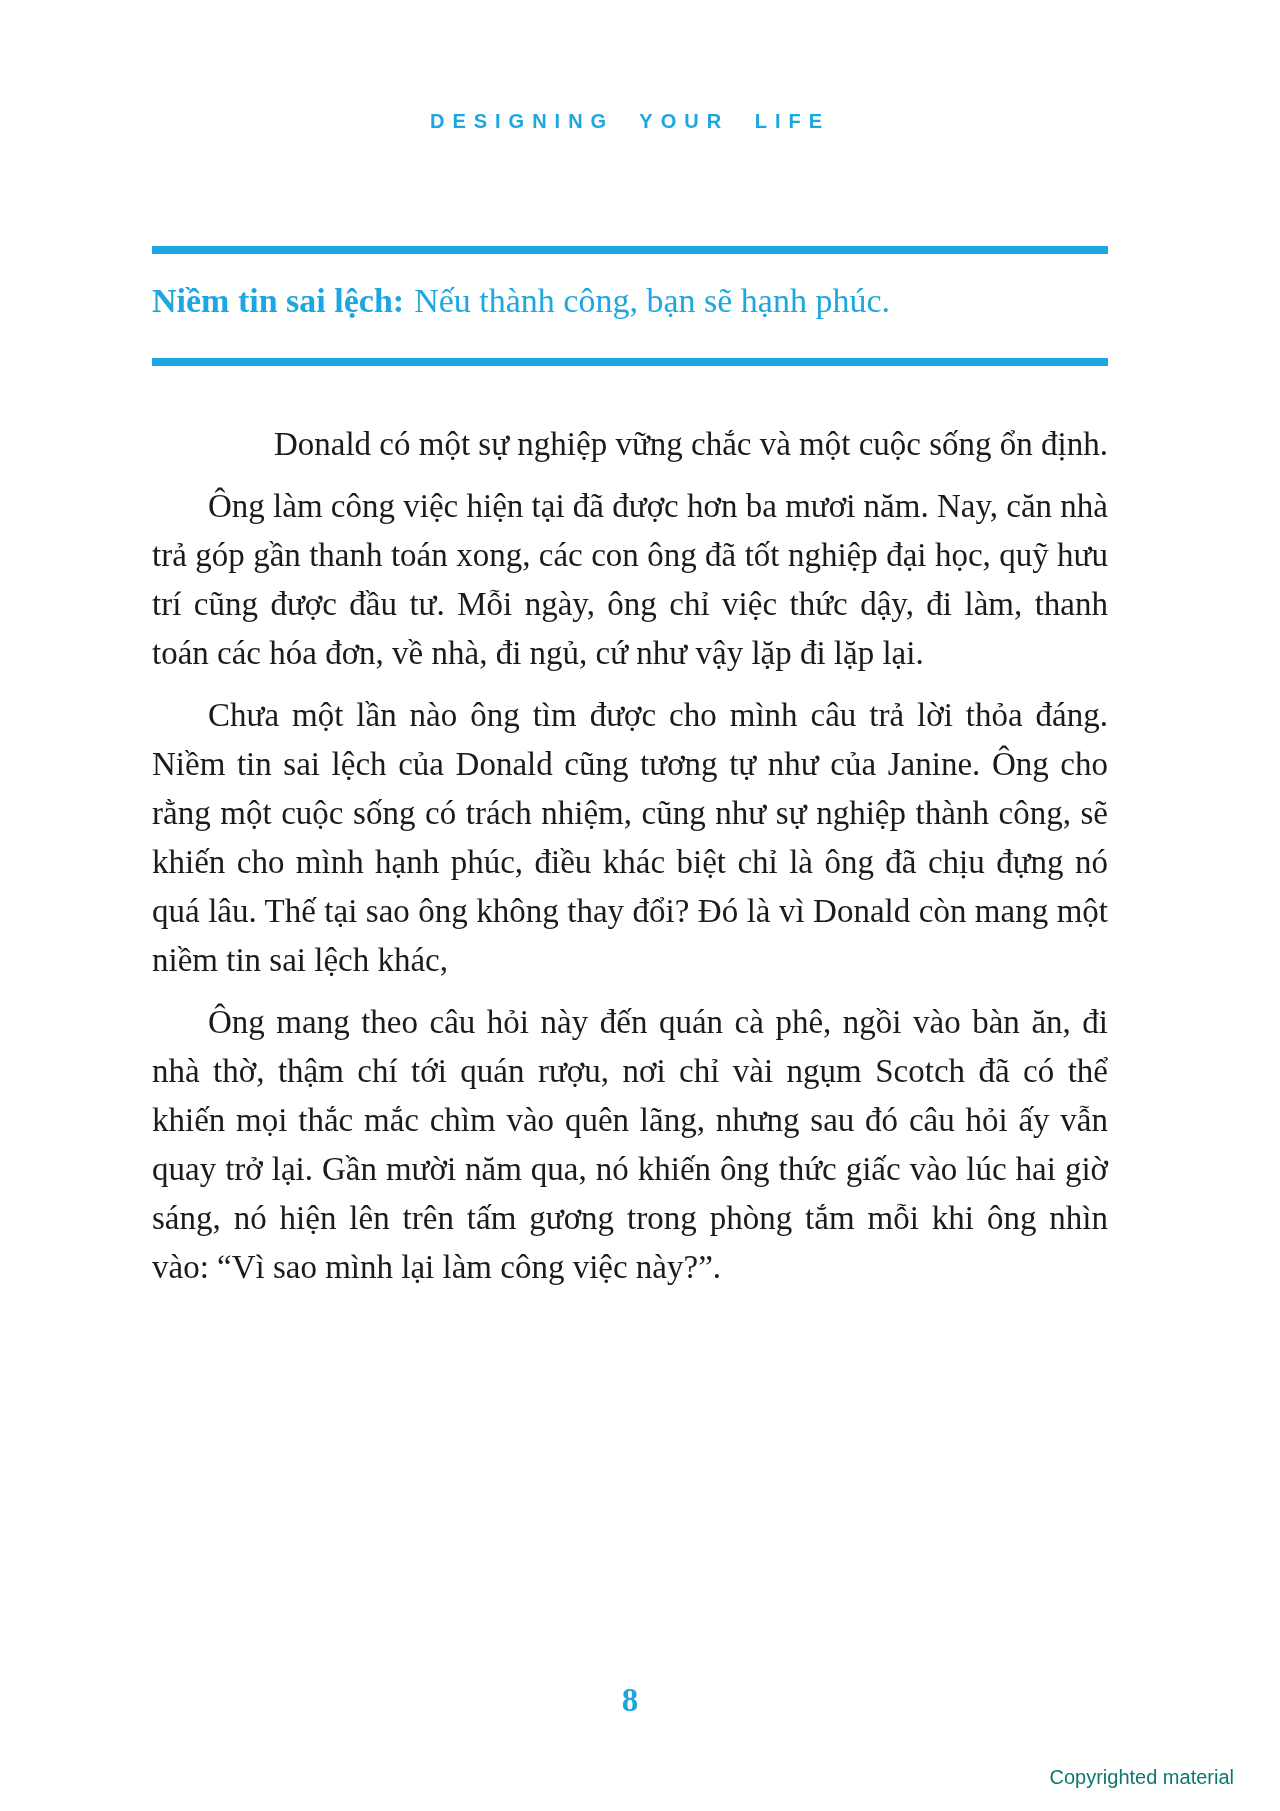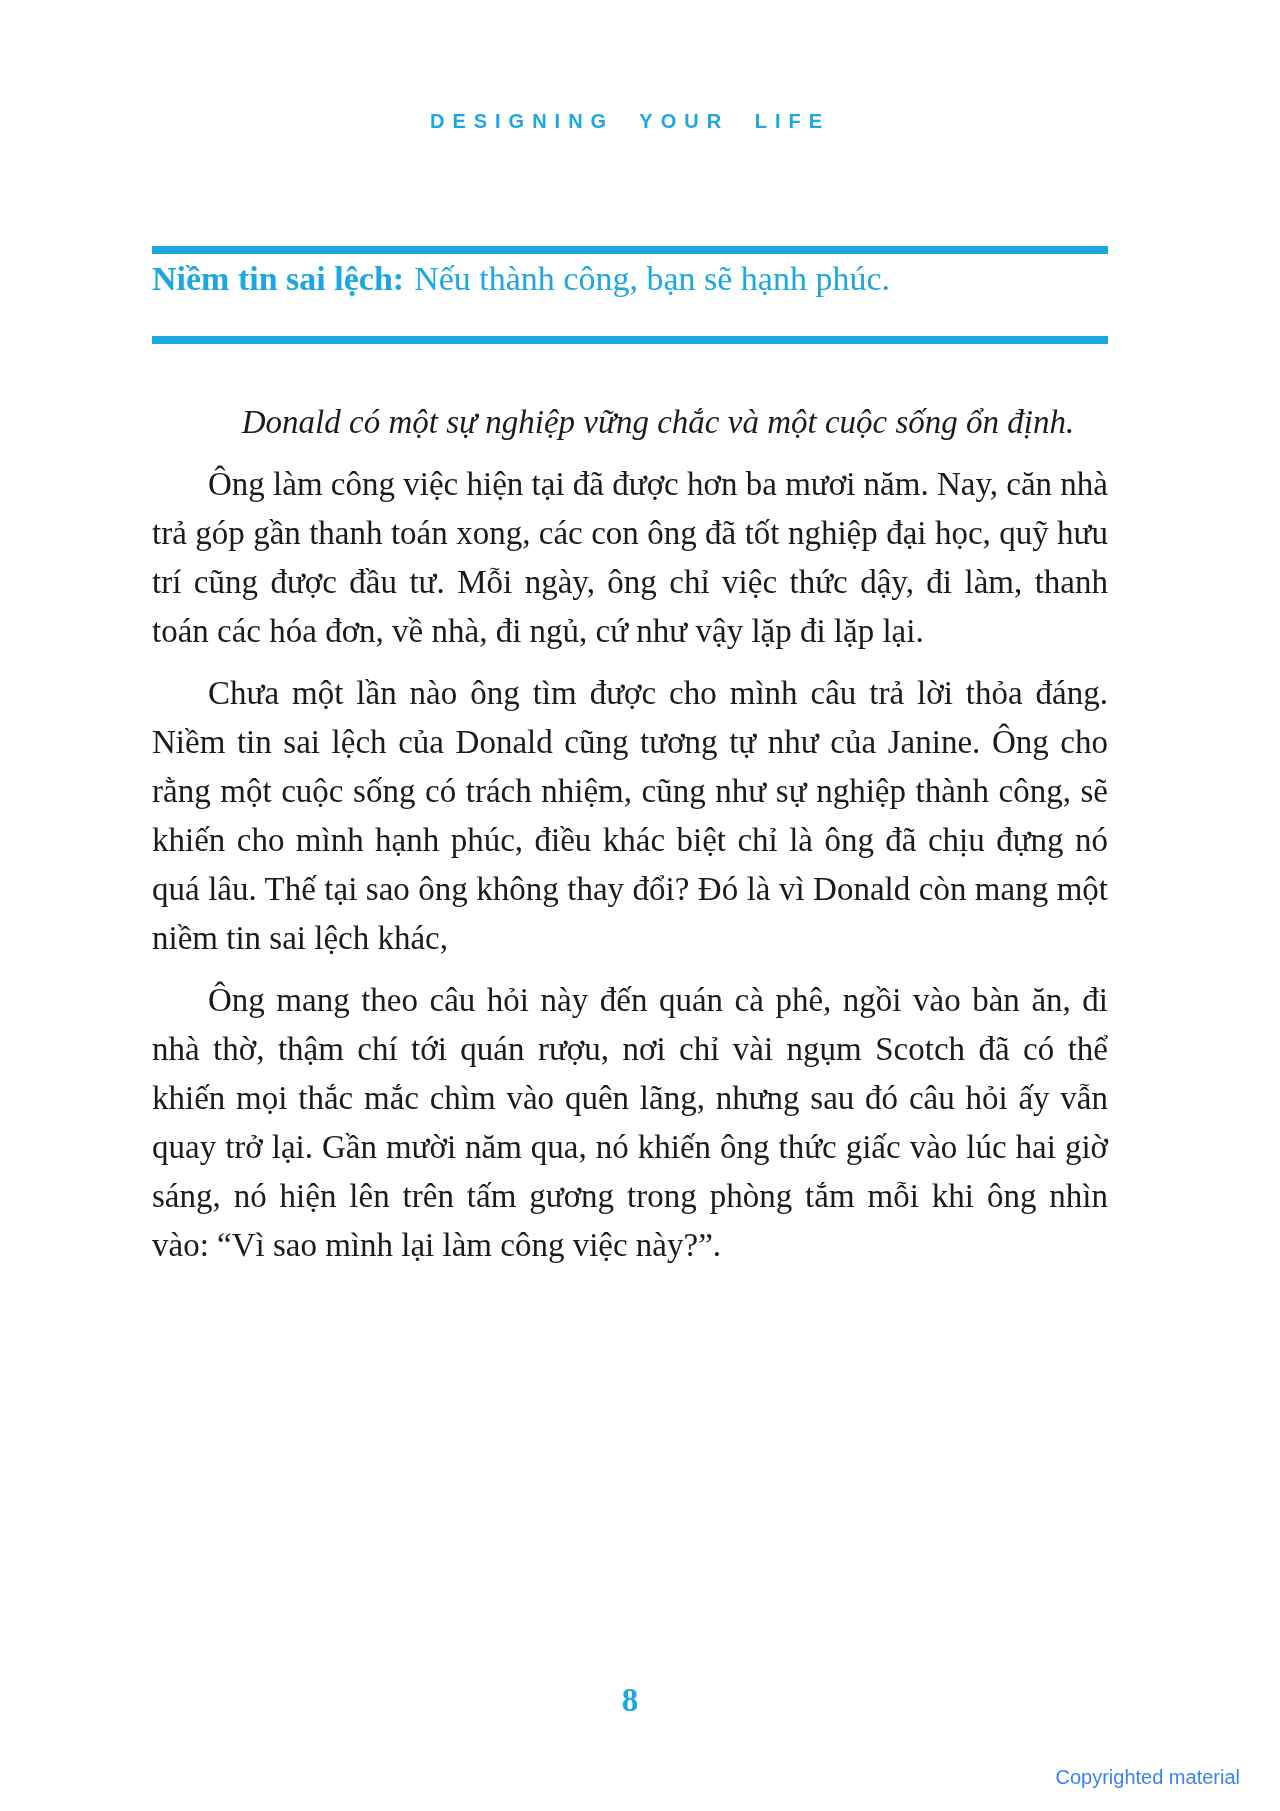--- a/index.html
+++ b/index.html
@@ -27,20 +27,21 @@
   .column {
     position:absolute;
     top:246px; left:152px; width:956px;
   }
   .rule {
     height:8px;
     background:var(--accent);
     border:none;
   }
   .callout {
+    padding-top:22px;
     color:var(--accent);
     font-size:34px;
     line-height:50px;
   }
   .callout p { margin:0; }
   .callout p + p { margin-top:14px; }
   .callout strong {
     font-weight:700;
     margin-right:10px;
   }
@@ -49,37 +50,36 @@
     margin-top:54px;
     font-size:33px;
     line-height:49px;
     text-align:justify;
   }
   .body-text p {
     margin:0 0 13px 0;
     text-indent:56px;
   }
   .body-text p.lead-italic {
-    font-style:italic;
-    text-align:center;
+    text-align:right;
   }
   .page-number {
     position:absolute;
     top:1682px; left:152px; width:956px;
     text-align:center;
     color:var(--accent);
     font-size:33px;
     font-weight:700;
   }
   .watermark {
     position:absolute;
-    top:1766px; right:40px;
+    top:1766px; right:46px;
     font-family:"Liberation Sans","DejaVu Sans",sans-serif;
     font-size:20px;
-    color:#3b82f6;
+    color:#0f766e;
   }
 </style>
 </head>
 <body>
 
 <header class="running-header">DESIGNING YOUR LIFE</header>
 
 <div class="column">
 
   <div class="rule rule-top"></div>

